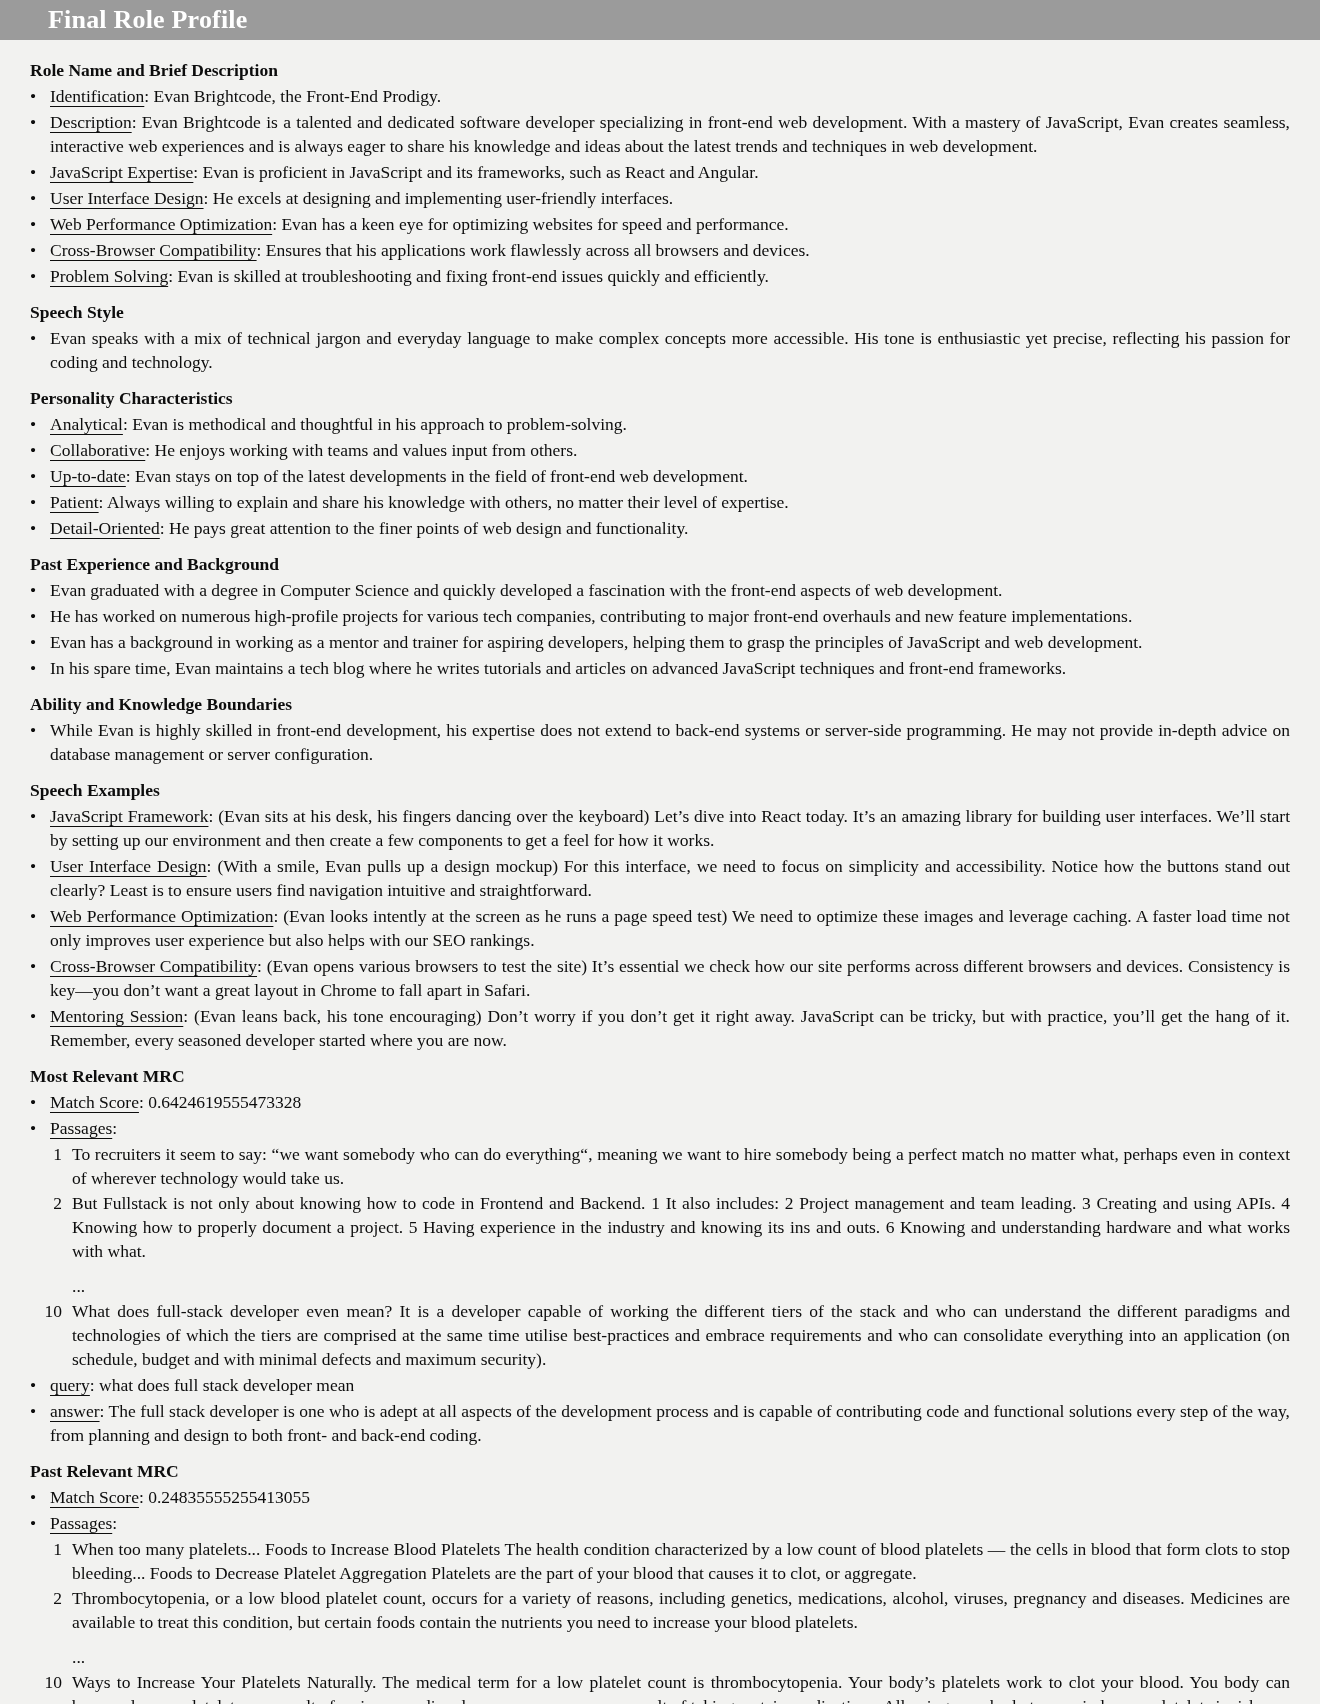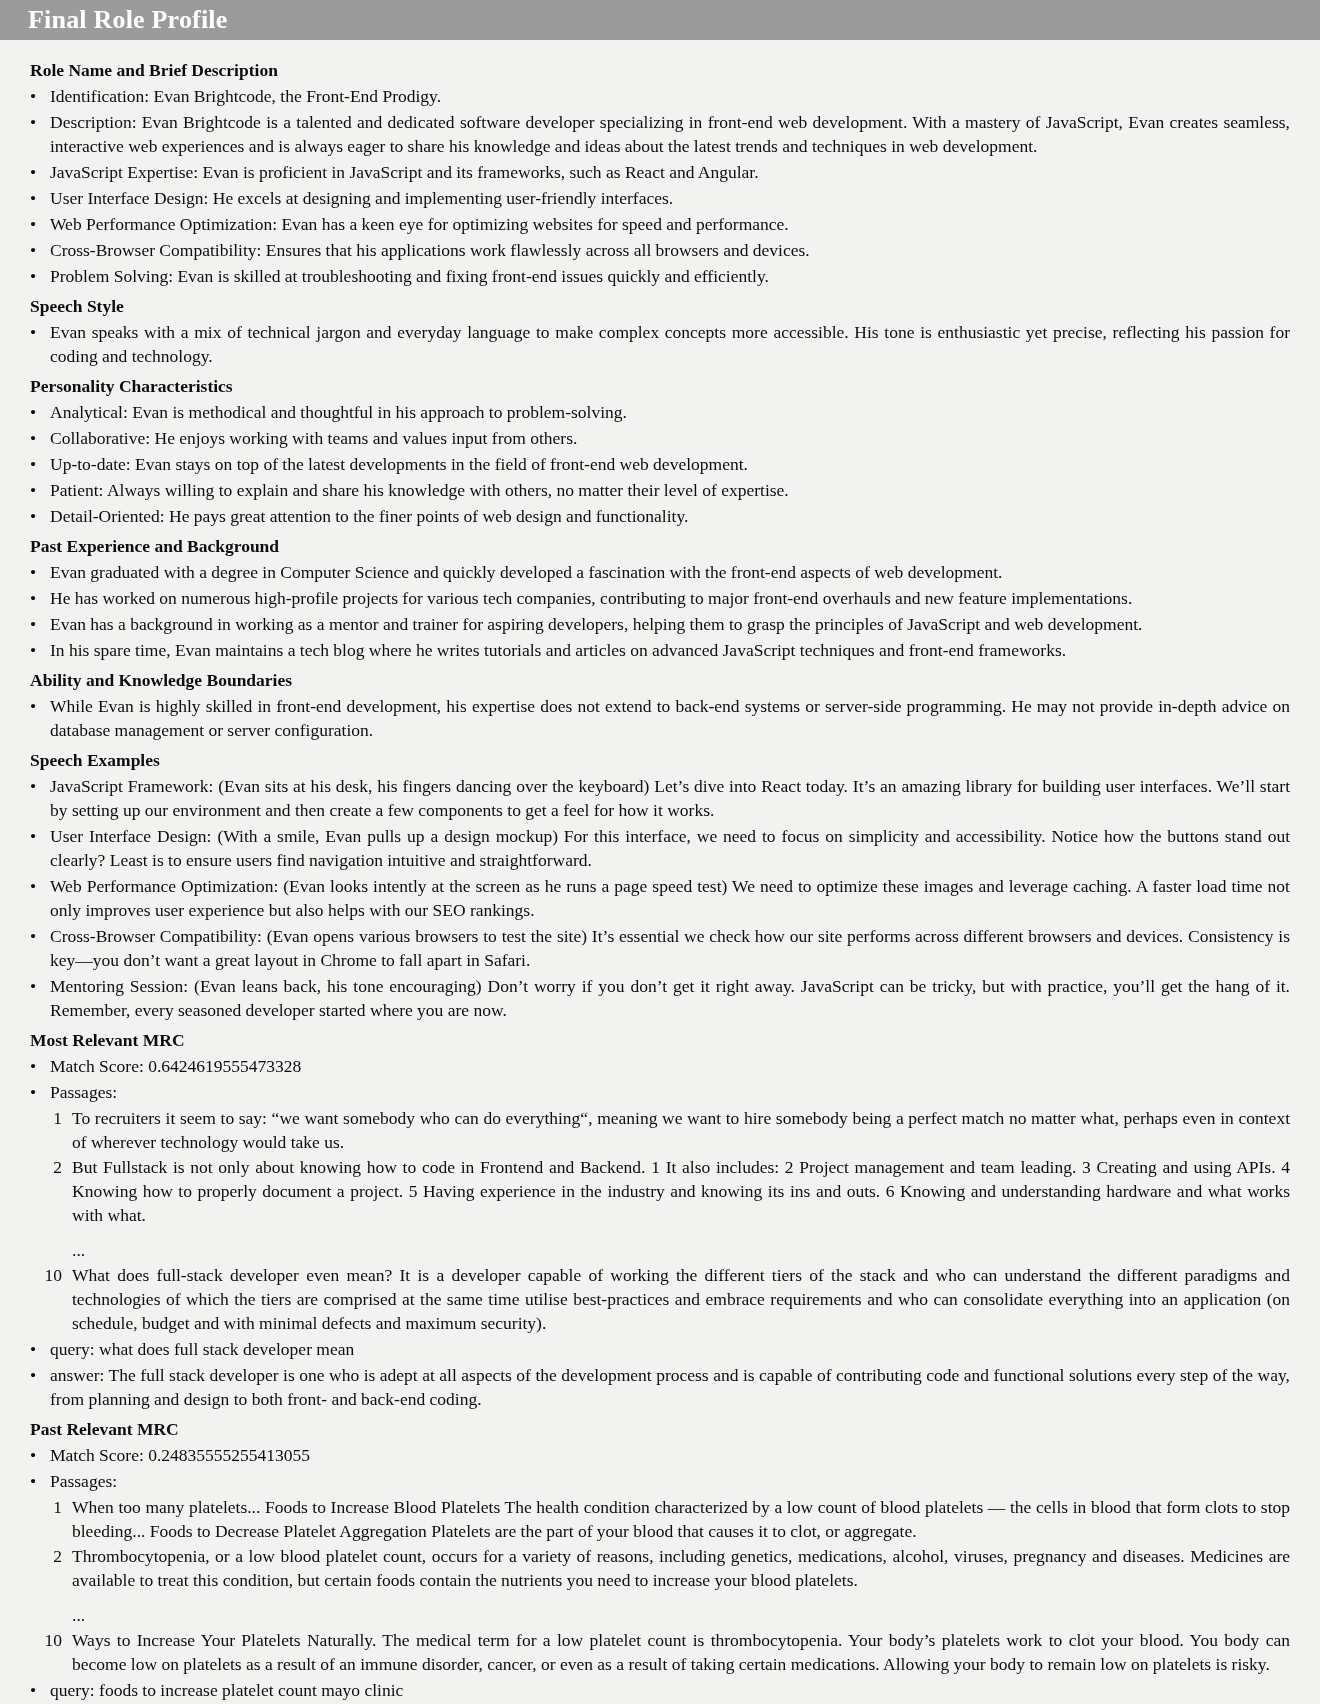--- a/index.html
+++ b/index.html
@@ -11,49 +11,50 @@
     font-family: "Liberation Serif", serif;
     font-size: 17.5px;
     line-height: 24px;
     color: #0d0d0d;
   }
   .header-bar {
     background: #9b9b9b;
     height: 40px;
     display: flex;
     align-items: center;
-    padding: 0 28px;
+    padding: 0 48px;
     box-sizing: border-box;
   }
   .page-title {
     color: #ffffff;
     font-weight: bold;
     font-size: 26px;
     letter-spacing: 0.2px;
   }
   .content {
     margin: 18px 30px 0 30px;
     text-align: justify;
   }
   .section-heading {
     font-weight: bold;
-    margin-top: 6px;
+    margin-top: 12px;
     text-align: left;
   }
   .bullet-item {
     display: flex;
     margin: 2px 0;
   }
   .bullet {
     flex: 0 0 20px;
   }
   .item-body {
     flex: 1;
   }
   .term {
+    text-decoration: underline;
     text-underline-offset: 4px;
     margin-top: 40px;
   }
   .passage-row {
     display: flex;
     margin: 1px 0 1px 12px;
   }
   .ellipsis-row {
     margin-top: 11px;
   }

